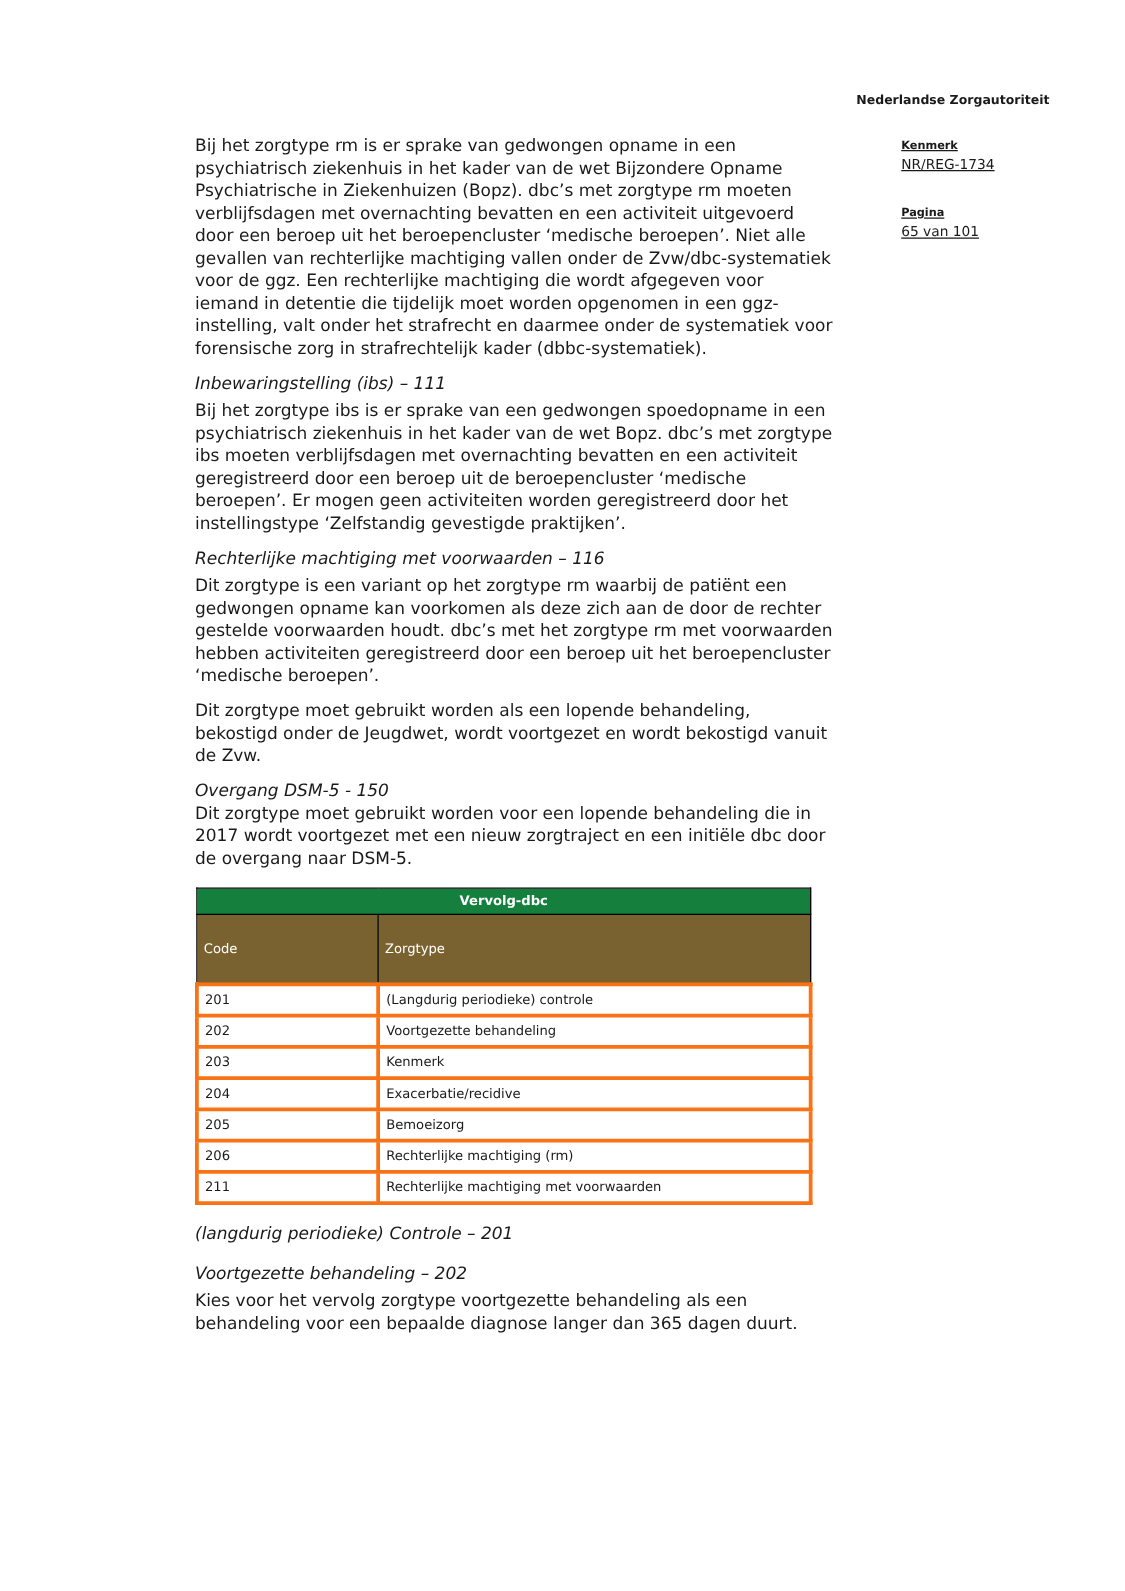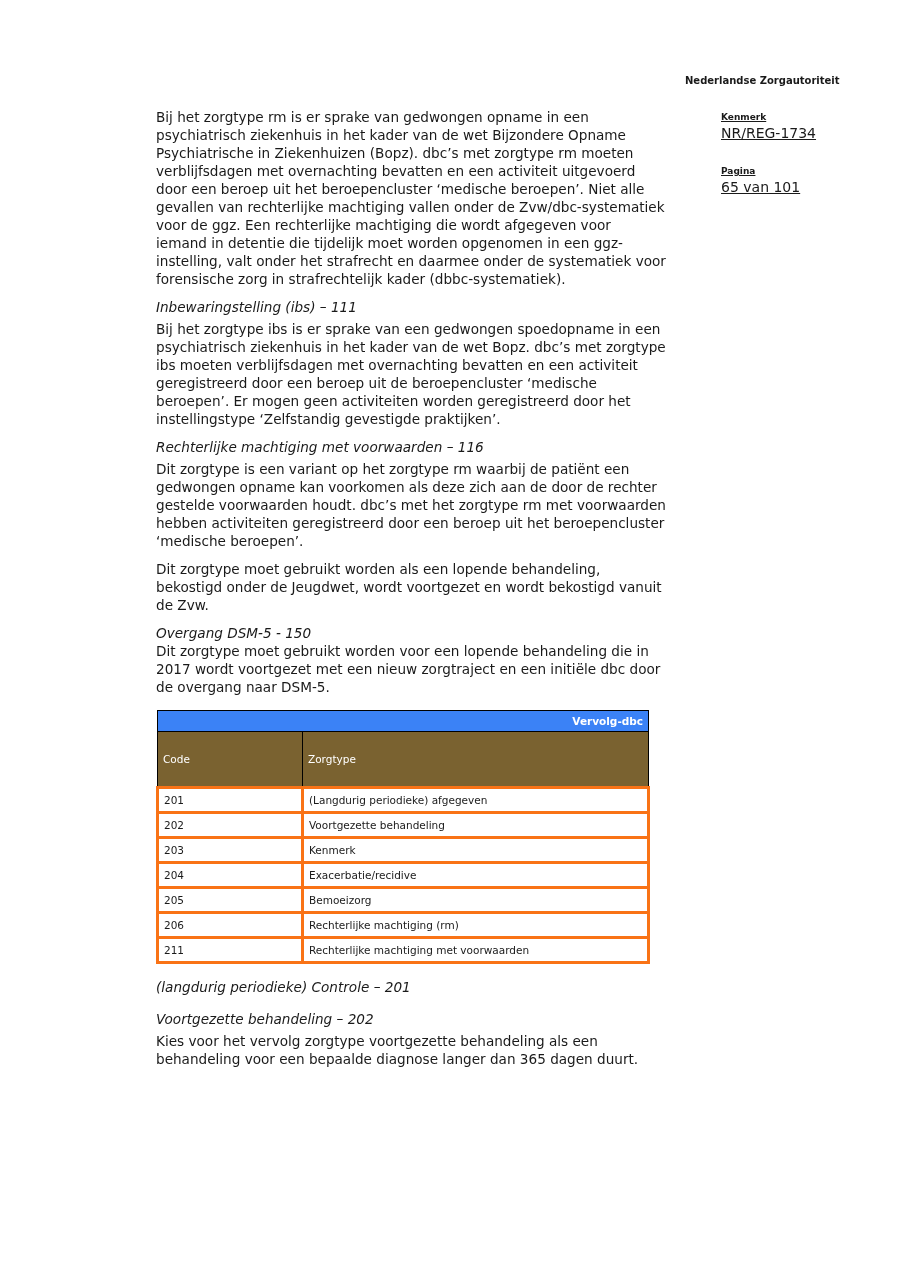--- a/index.html
+++ b/index.html
@@ -1,27 +1,27 @@
 <!DOCTYPE html>
 <html><head>
 <meta charset="utf-8">
 <style>
   html, body { margin:0; padding:0; background:#ffffff; }
   body { width:900px; height:1273px; position:relative; overflow:hidden;
          font-family:"DejaVu Sans", sans-serif; color:#1a1a1a; }
   .org { position:absolute; left:685px; top:75px; font-size:10px; font-weight:bold; color:#1a1a1a; letter-spacing:0; }
   .meta { position:absolute; left:721px; font-size:11px;text-decoration:underline; }
   .meta .lbl { font-weight:bold; font-size:9px; display:block; margin-bottom:3px; }
-  .meta .val { font-size:14px; }
+  .meta .val { font-size:11px; }
   .main { position:absolute; left:156px; top:108px; width:510px; }
   p { margin:0; font-size:13.6px; line-height:18px; }
   .h { font-style:italic; font-size:13.6px; line-height:18px; margin:0; }
   .gap2 { height:10px; }
   table { border-collapse:collapse; width:494px; margin-top:14px; margin-bottom:14px; }
-  th.cap { background:#3b82f6; color:#fff; font-size:10.5px; font-weight:bold; text-align:right; padding:4px 5px; border:1px solid #000; }
+  th.cap { background:#15803d; color:#fff; font-size:10.5px; font-weight:bold; text-align:center; padding:4px 5px; border:1px solid #000; }
   tr.hdr td { background:#7a6230; color:#fff; font-size:10.5px; padding:20px 5px; border:1px solid #000; }
   td { font-size:10.5px; padding:4px 5px; border:3px solid #f97316; height:14px; }
   td.c1 { width:132px; }
 </style>
 </head>
 <body>
 
 <div class="org">Nederlandse Zorgautoriteit</div>
 
 <div class="meta" style="top:112px;">
@@ -57,21 +57,21 @@
     <tbody>
         <tr>
           <th class="cap" colspan="2">Vervolg-dbc</th>
         </tr>
     <tr class="hdr">
       <td class="c1">Code</td>
       <td>Zorgtype</td>
     </tr>
     <tr>
           <td class="c1">201</td>
-          <td>(Langdurig periodieke) afgegeven</td>
+          <td>(Langdurig periodieke) controle</td>
         </tr>
     <tr>
           <td class="c1">202</td>
           <td>Voortgezette behandeling</td>
         </tr>
     <tr>
           <td class="c1">203</td>
           <td>Kenmerk</td>
         </tr>
     <tr>

